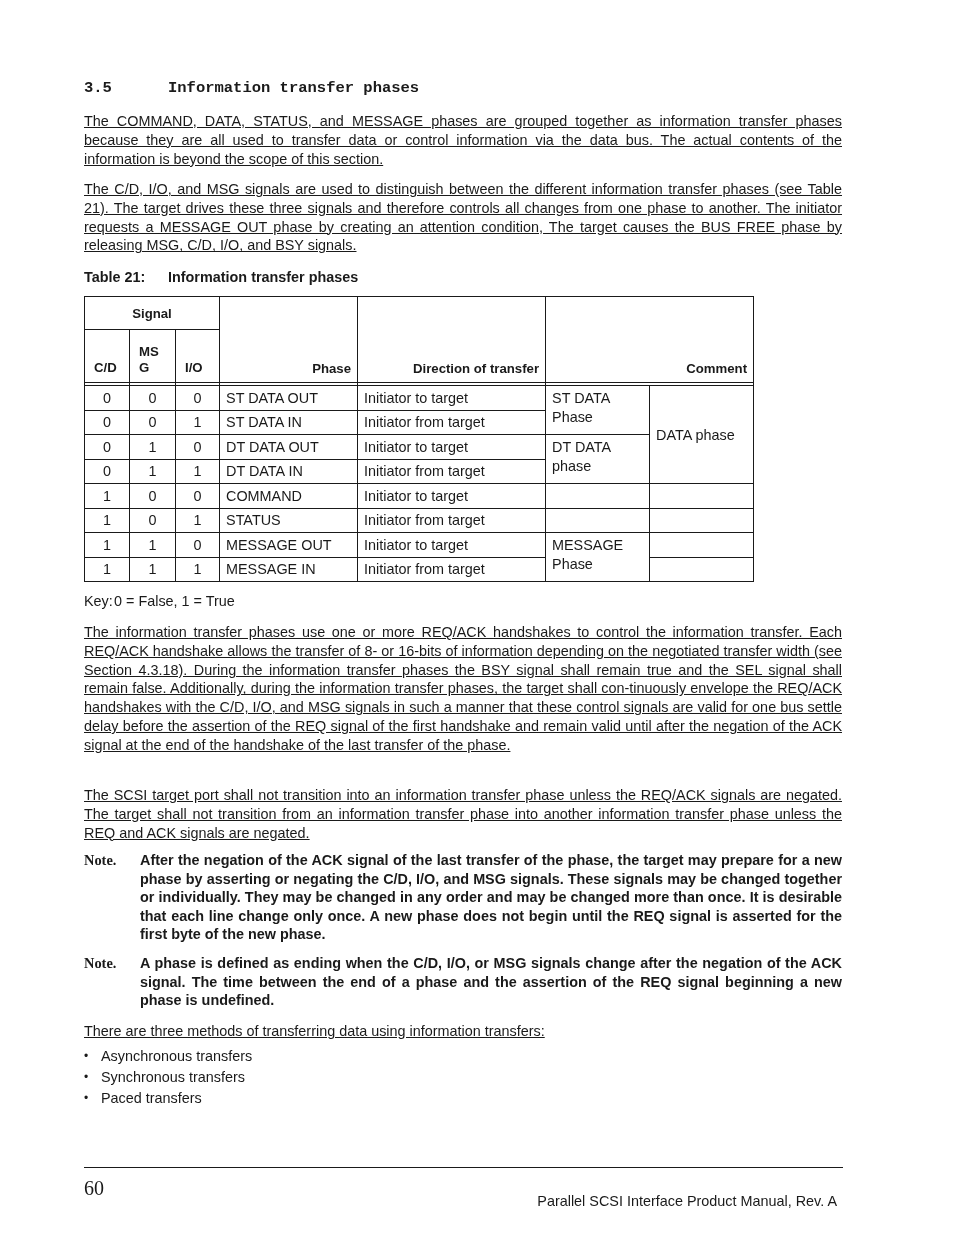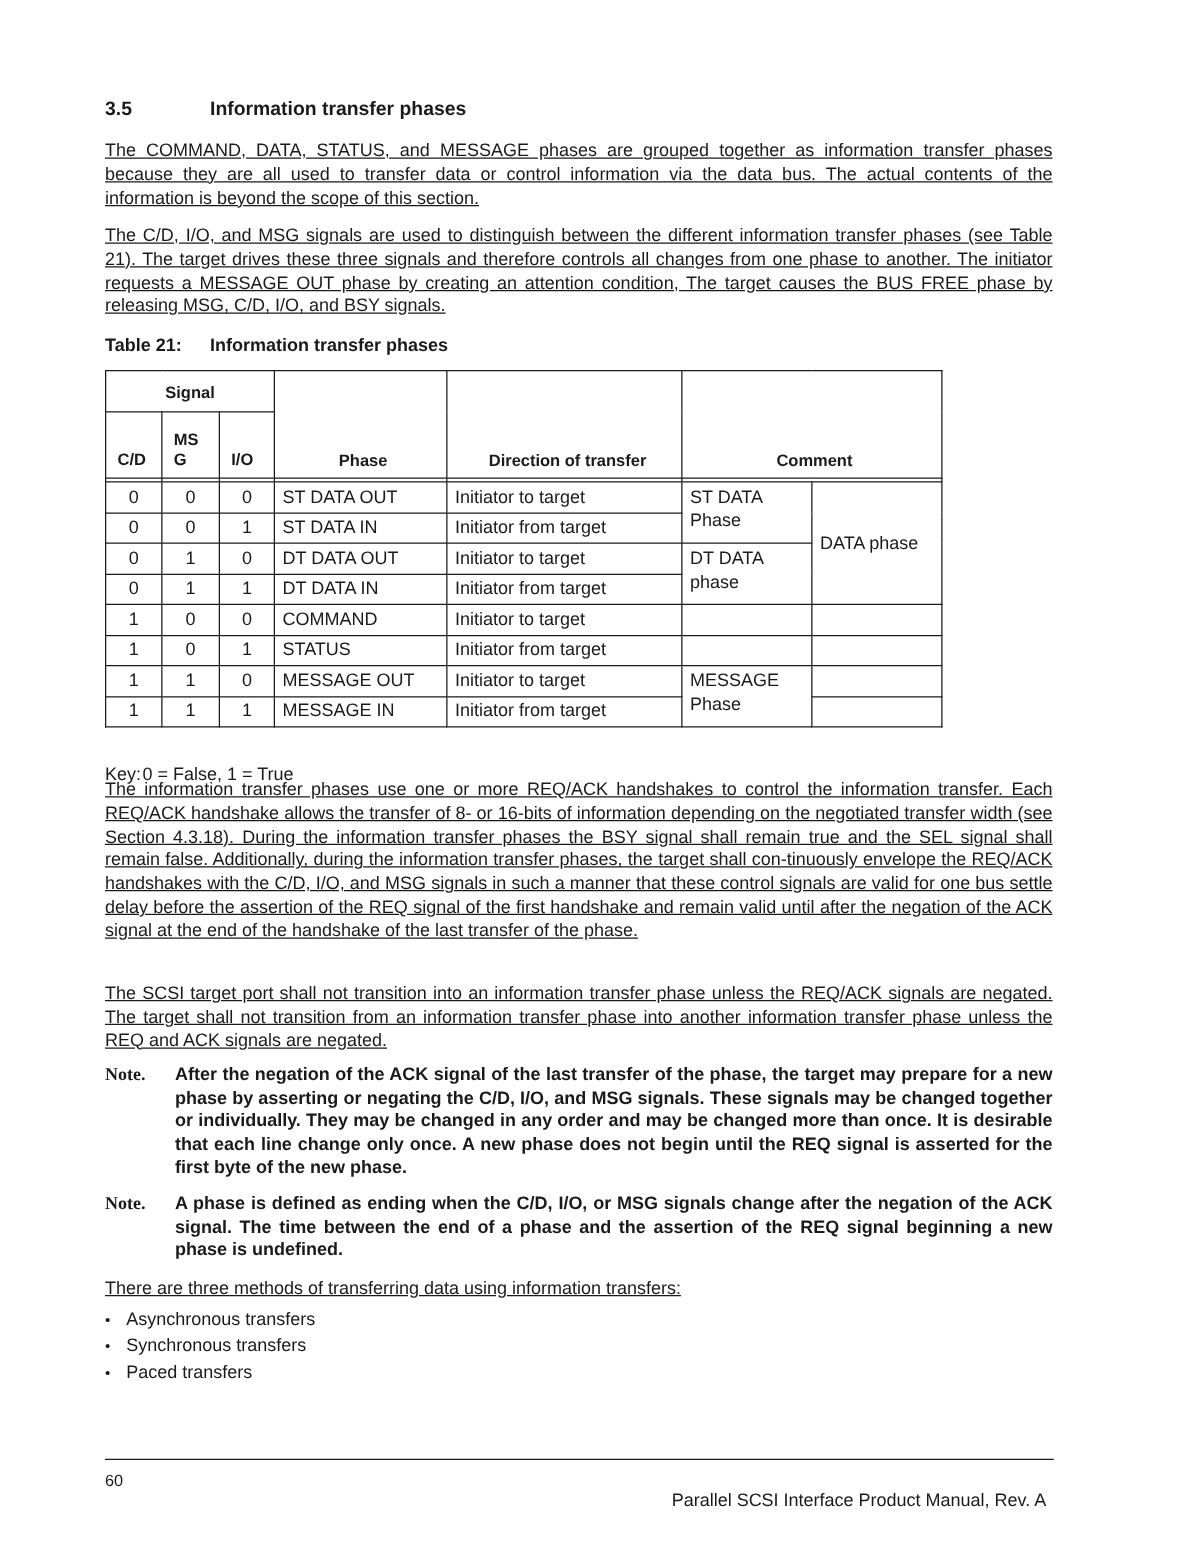--- a/index.html
+++ b/index.html
@@ -5,20 +5,21 @@
     html, body { margin: 0; padding: 0; background: #ffffff; }
     body {
       width: 954px; height: 1235px; position: relative; overflow: hidden;
       font-family: "Liberation Sans", sans-serif; color: #1a1a1a;
       font-size: 14.4px;
     }
     .page { position: absolute; left: 84px; top: 0; width: 758px; }
     .heading {
       position: absolute; top: 79px; left: 0; font-weight: bold; font-size: 15.5px;
       display: flex;
+      font-family: Liberation Mono, monospace;
     }
     .heading .num { width: 84px; }
     .para {
       position: absolute; left: 0; width: 758px; text-align: justify;
       line-height: 18.8px; margin: 0; text-decoration: underline;
     }
     .caption {
       position: absolute; left: 0; top: 269px; font-weight: bold; font-size: 14.4px;
       display: flex;
     }
@@ -27,57 +28,57 @@
     table.phases {
       position: absolute; left: 0; top: 296px;
       border-collapse: collapse; table-layout: fixed;
       width: 669px; font-size: 14.4px;
     }
     table.phases td, table.phases th {
       border: 1px solid #1a1a1a; padding: 0 6px; vertical-align: middle;
       overflow: hidden;
     }
     table.phases th {
-      font-weight: bold; font-size: 13.2px; text-align: center; vertical-align: bottom;
+      font-weight: bold; font-size: 13.2px; text-align: right; vertical-align: bottom;
       padding-bottom: 6px;
     }
     table.phases th.signal { text-align: center; vertical-align: middle; padding: 0; height: 32px; }
     table.phases th.sig { text-align: left; height: 46px; padding-left: 9px; line-height: 16px;}
     table.phases tr.sep td {
       height: 2px; padding: 0; border-left: 1px solid #1a1a1a; border-right: 1px solid #1a1a1a;
       border-top: 1px solid #1a1a1a; border-bottom: 1px solid #1a1a1a;
     }
     table.phases td { height: 23.5px; }
     table.phases td.bit { text-align: center; }
     table.phases td.cmt { vertical-align: top; padding-top: 3px; line-height: 18.5px; }
     table.phases td.cmt2 { vertical-align: middle; }
 
     .key { position: absolute; left: 0; top: 593px; }
-    .key .k { display: inline-block; width: 30px; margin-top: 19px; }
+    .key .k { display: inline-block; width: 30px; }
 
     .note {
       position: absolute; left: 0; width: 758px; display: flex;
       line-height: 18.6px;
     }
     .note .nlabel {
       width: 56px; flex: none; font-family: "Liberation Serif", serif; font-weight: bold;
       font-size: 14.4px;
     }
     .note .ntext { flex: 1; text-align: justify; font-weight: bold; }
 
     ul.methods {
       position: absolute; left: 0; top: 1046px; margin: 0; padding: 0; list-style: none;
     }
     ul.methods li { display: flex; height: 21px; line-height: 21px; }
     ul.methods li .bullet { width: 17px; font-size: 12px; }
 
     .footer-rule {
       position: absolute; left: 84px; top: 1167px; width: 759px; height: 1px; background: #1a1a1a;
     }
-    .footer-left { position: absolute; left: 84px; top: 1177px; font-size: 13px; }
+    .footer-left { position: absolute; left: 84px; top: 1177px; font-size: 20px; font-family: Liberation Serif, serif; }
     .footer-right { position: absolute; right: 117px; top: 1177px; font-size: 14.4px; margin-top: 16px; }
   </style>
 </head>
 <body>
 
 <div class="page">
 
   <div class="heading">
     <span class="num">3.5</span>
     <span>Information transfer phases</span>

